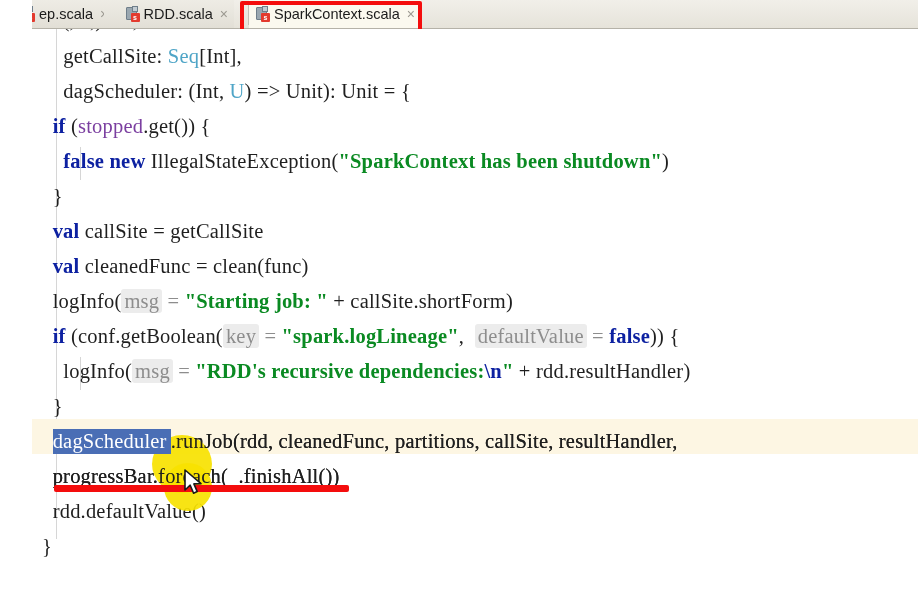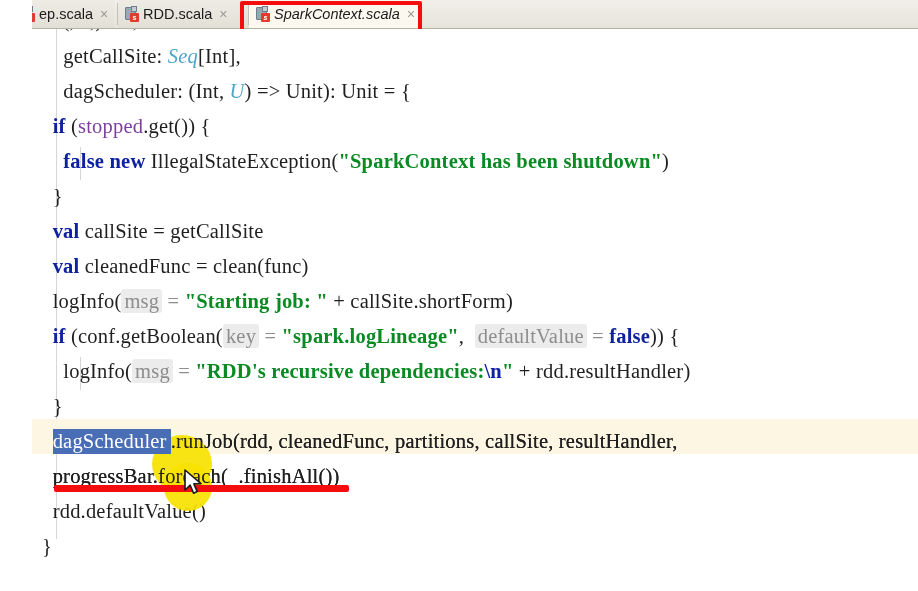--- a/index.html
+++ b/index.html
@@ -21,21 +21,21 @@
     position:absolute;top:0;height:28px;
     display:flex;align-items:center;
     box-sizing:border-box;
     font-family:"Liberation Sans",sans-serif;
     font-size:14.5px;color:#1b1b1b;
     white-space:nowrap;
     padding:0 6px 0 7px;
   }
   .tab .tabtext{margin:0 5px 0 3px;}
   .tab.inactive{background:linear-gradient(#eeece5,#e2dfd6);}
-  .tab.active{background:#fbf9ef;font-style:italic;}
+  .tab.active{background:#fbf9ef;}
   .tab-sep{
     position:absolute;top:3px;width:1px;height:22px;background:#c3c0b6;
   }
   .closex{
     font-family:"Liberation Sans",sans-serif;
     font-size:14px;color:#9b9890;line-height:1;
     margin-left:2px;
   }
   
   .scala-icon{
@@ -84,21 +84,21 @@
     font-size:20.5px;
     color:#1f1f1f;
     line-height:35px;
     letter-spacing:0.2px;
   }
   .hl-row{
     position:absolute;left:0;width:918px;height:35px;background:#fdf6e3;
   }
   
   .kw{color:#0d21a1;font-weight:bold;}
-  .typ{color:#4fa5c7;font-style:italic;}
+  .typ{color:#4fa5c7;}
   .str{color:#0a8a22;font-weight:bold;}
   .fld{color:#7b3fa0;}
   .plain{color:#1f1f1f;}
   .esc{color:#0d21a1;font-weight:bold;}
   .hint{
     background:#ececec;color:#8d8d8d;border-radius:3px;
     padding:1px 3px;font-weight:normal;
   }
   .hinteq{color:#8d8d8d;}
   
@@ -149,21 +149,21 @@
     <div class="tab inactive" id="tab0" style="left:-18px;width:100px;">
       <span class="scala-icon">
         <span class="fold"></span>
           <span class="badge">s</span>
       </span>
       <span class="tabtext">ep.scala</span>
       <span class="closex">×</span>
     </div>
     <div class="tab-sep" style="left:85px;"></div>
 
-    <div class="tab inactive" id="tab1" style="left:86px;width:130px;">
+    <div class="tab inactive" id="tab1" style="left:72px;width:130px;justify-content:flex-end;">
       <span class="scala-icon">
         <span class="body"></span>
           <span class="fold"></span>
           <span class="badge">s</span>
       </span>
       <span class="tabtext">RDD.scala</span>
       <span class="closex">×</span>
     </div>
     <div class="tab-sep" style="left:216px;"></div>
 

